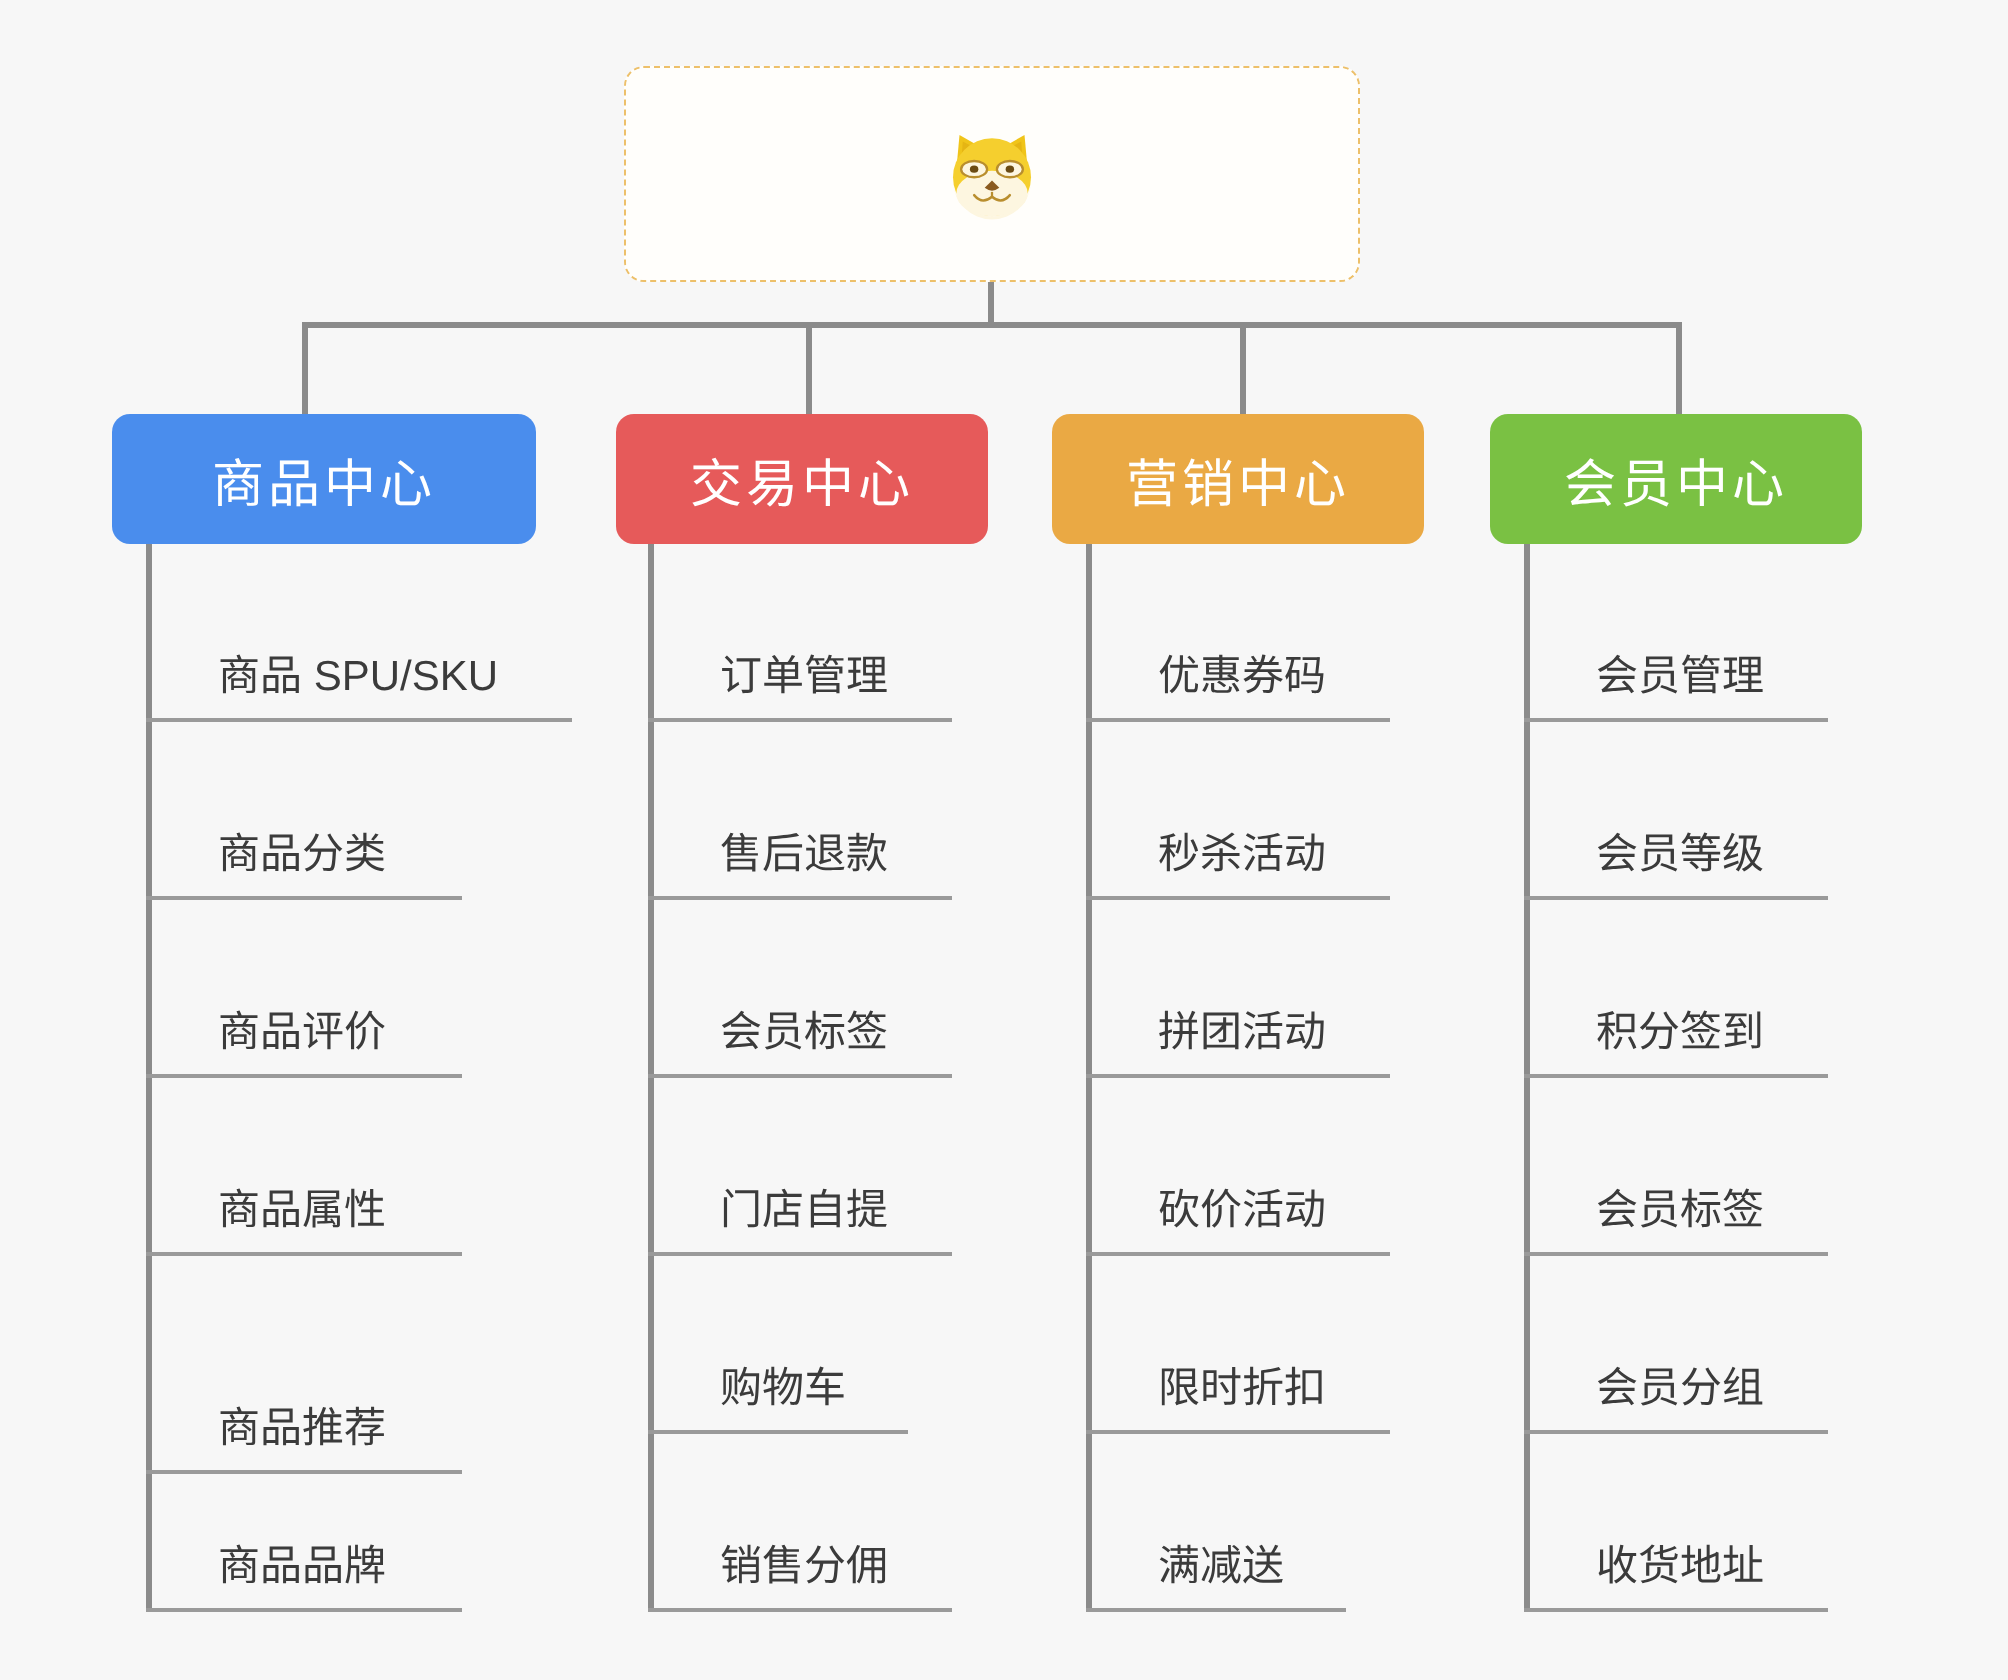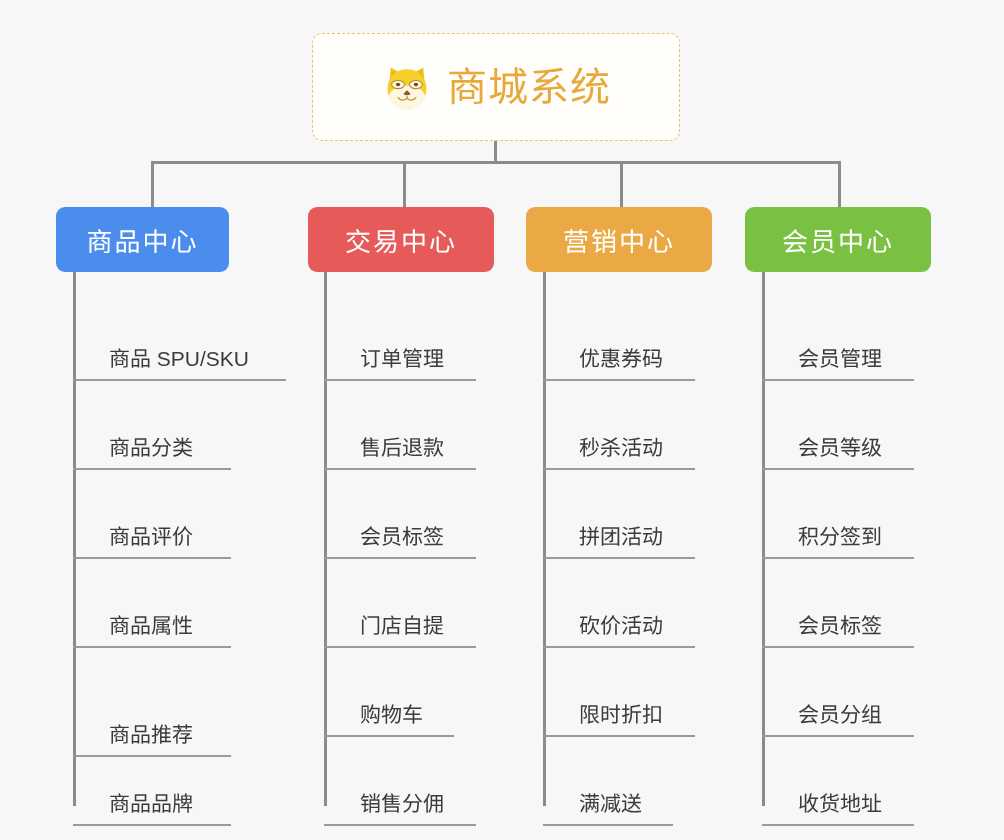--- a/index.html
+++ b/index.html
@@ -94,21 +94,20 @@
     left: 0;
     top: 0;
     width: 3px;
     background: #8b8b8b;
   }
   .leaf-item {
     position: absolute;
     left: 0;
     box-sizing: border-box;
     height: 89px;
-    margin-top: 20px;
   }
   .leaf-label {
     position: absolute;
     left: 36px;
     bottom: 12px;
     font-size: 21px;
     line-height: 1;
     color: #3b3b3b;
     white-space: nowrap;
   }
@@ -147,29 +146,28 @@
         <ellipse cx="21" cy="29" rx="2.6" ry="2.2" fill="#6b4b13"></ellipse>
         <ellipse cx="43" cy="29" rx="2.6" ry="2.2" fill="#6b4b13"></ellipse>
 
         <path d="M32 36 L27.5 40.5 Q32 44 36.5 40.5 Z" fill="#8a5a1f"></path>
 
         <path d="M32 43 L32 46" stroke="#b98e2e" stroke-width="1.4" fill="none"></path>
         <path d="M32 46 Q26 51 21 45" stroke="#b98e2e" stroke-width="1.5" fill="none" stroke-linecap="round"></path>
         <path d="M32 46 Q38 51 43 45" stroke="#b98e2e" stroke-width="1.5" fill="none" stroke-linecap="round"></path>
       </svg>
     </div>
-    <div class="root-title">商城系统</div>
   </div>
 
   <div class="line v-line root-stub"></div>
   <div class="line h-line bus"></div>
 
   <div id="branches">
       <div class="line v-line drop" style="left: 151px;"></div>
-      <div class="cat-header" style="left: 56px; width: 173px; background: rgb(74, 141, 237);">
+      <div class="cat-header" style="left: 56px; width: 212px; background: rgb(74, 141, 237);">
         <span>商品中心</span>
       </div>
       <div class="leaf-col" style="left: 73px; height: 534px;">
         <div class="leaf-spine" style="height: 534px;"></div>
         <div class="leaf-item" style="top: 0px; width: 223px;">
           <div class="leaf-label">商品 SPU/SKU</div>
           <div class="leaf-underline" style="width: 213px; background: rgb(154, 154, 154);"></div>
         </div>
         <div class="leaf-item" style="top: 89px; width: 168px;">
           <div class="leaf-label">商品分类</div>

